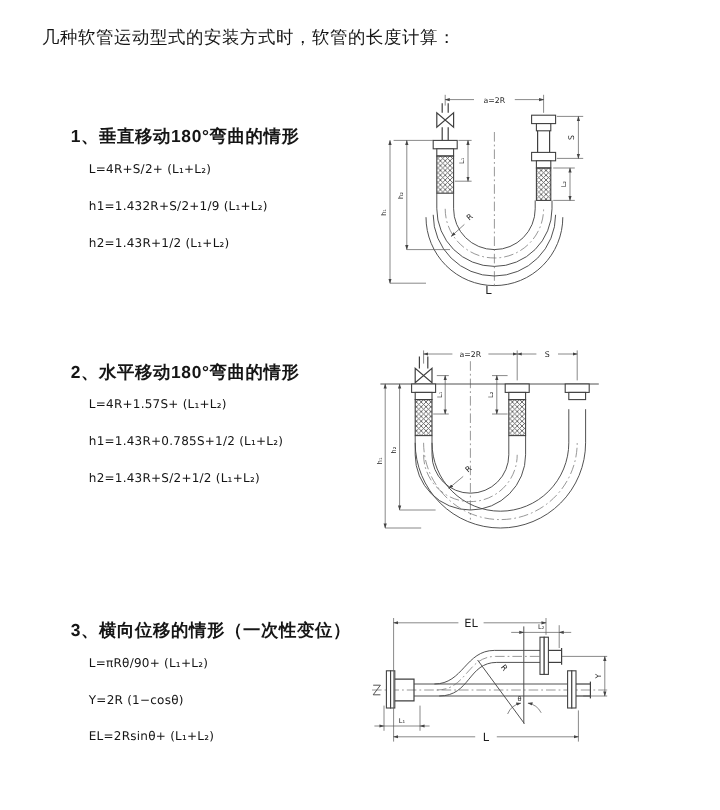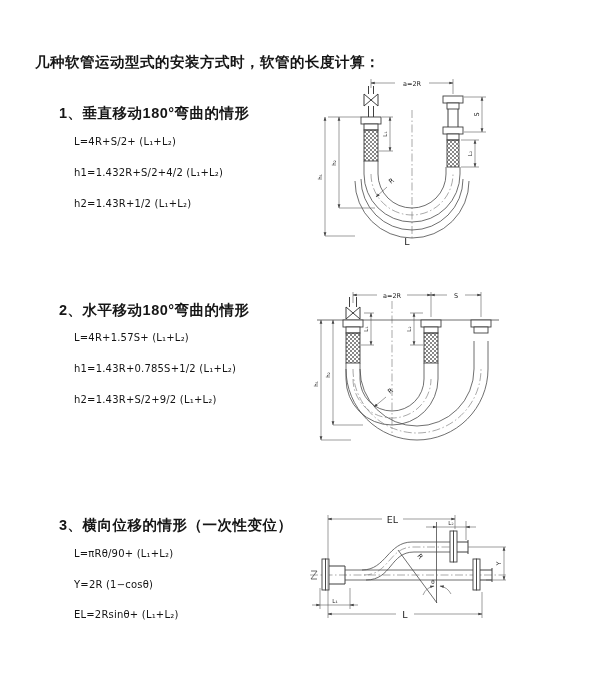--- a/index.html
+++ b/index.html
@@ -4,21 +4,21 @@
 <style>
   html,body{margin:0;padding:0;}
   body{
     width:600px;height:675px;position:relative;overflow:hidden;
     background:#ffffff;
     font-family:"Liberation Sans","DejaVu Sans",sans-serif;
     color:#1a1a1a;
   }
   .abs{position:absolute;}
   .title{
-    left:35px;top:22px;font-size:14.5px;font-weight:700;letter-spacing:.5px;color:#161616;margin-top:31px;
+    left:35px;top:22px;font-size:14.5px;font-weight:400;letter-spacing:.5px;color:#161616;
   }
   .sec-heading{
     font-size:14.5px;font-weight:700;letter-spacing:.5px;color:#161616;margin-left:12px;
   }
   .formula{
     font-family:"DejaVu Sans","Liberation Sans",sans-serif;
     font-size:10px;font-weight:400;color:#141414;letter-spacing:.2px;
   }
   svg{position:absolute;overflow:visible;}
   svg .ln  {stroke:#3f3f3f;stroke-width:1;fill:none;}
@@ -29,27 +29,27 @@
   svg text {fill:#1d1d1d;font-family:"DejaVu Sans","Liberation Sans",sans-serif;}
   svg .t65{font-size:6.5px;} svg .t55{font-size:5.5px;} svg .t95{font-size:9.5px;}
 </style>
 </head>
 <body>
 
 <div class="abs title">几种软管运动型式的安装方式时，软管的长度计算：</div>
 
 <div class="abs sec-heading" style="left:47px;top:104px">1、垂直移动180°弯曲的情形</div>
 <div class="abs formula" style="left:74px;top:136px">L=4R+S/2+ (L₁+L₂)</div>
-<div class="abs formula" style="left:74px;top:167px">h1=1.432R+S/2+4/2 (L₁+L₂)</div>
+<div class="abs formula" style="left:74px;top:167px">h1=1.432R+S/2+1/9 (L₁+L₂)</div>
 <div class="abs formula" style="left:74px;top:198px">h2=1.43R+1/2 (L₁+L₂)</div>
 
 <div class="abs sec-heading" style="left:47px;top:301px">2、水平移动180°弯曲的情形</div>
 <div class="abs formula" style="left:74px;top:332px">L=4R+1.57S+ (L₁+L₂)</div>
 <div class="abs formula" style="left:74px;top:363px">h1=1.43R+0.785S+1/2 (L₁+L₂)</div>
-<div class="abs formula" style="left:74px;top:394px">h2=1.43R+S/2+9/2 (L₁+L₂)</div>
+<div class="abs formula" style="left:74px;top:394px">h2=1.43R+S/2+1/2 (L₁+L₂)</div>
 
 <div class="abs sec-heading" style="left:47px;top:516px">3、横向位移的情形（一次性变位）</div>
 <div class="abs formula" style="left:74px;top:548px">L=πRθ/90+ (L₁+L₂)</div>
 <div class="abs formula" style="left:74px;top:579px">Y=2R (1−cosθ)</div>
 <div class="abs formula" style="left:74px;top:609px">EL=2Rsinθ+ (L₁+L₂)</div>
 
 <svg style="left:303px;top:70px" width="280" height="192" viewBox="0 0 280 192">
   <defs>
     <marker id="ar1" viewBox="0 0 10 10" refX="9" refY="5" markerWidth="7" markerHeight="7" orient="auto-start-reverse">
       <path d="M0,1.8 L10,5 L0,8.2 z" fill="#444"></path>

